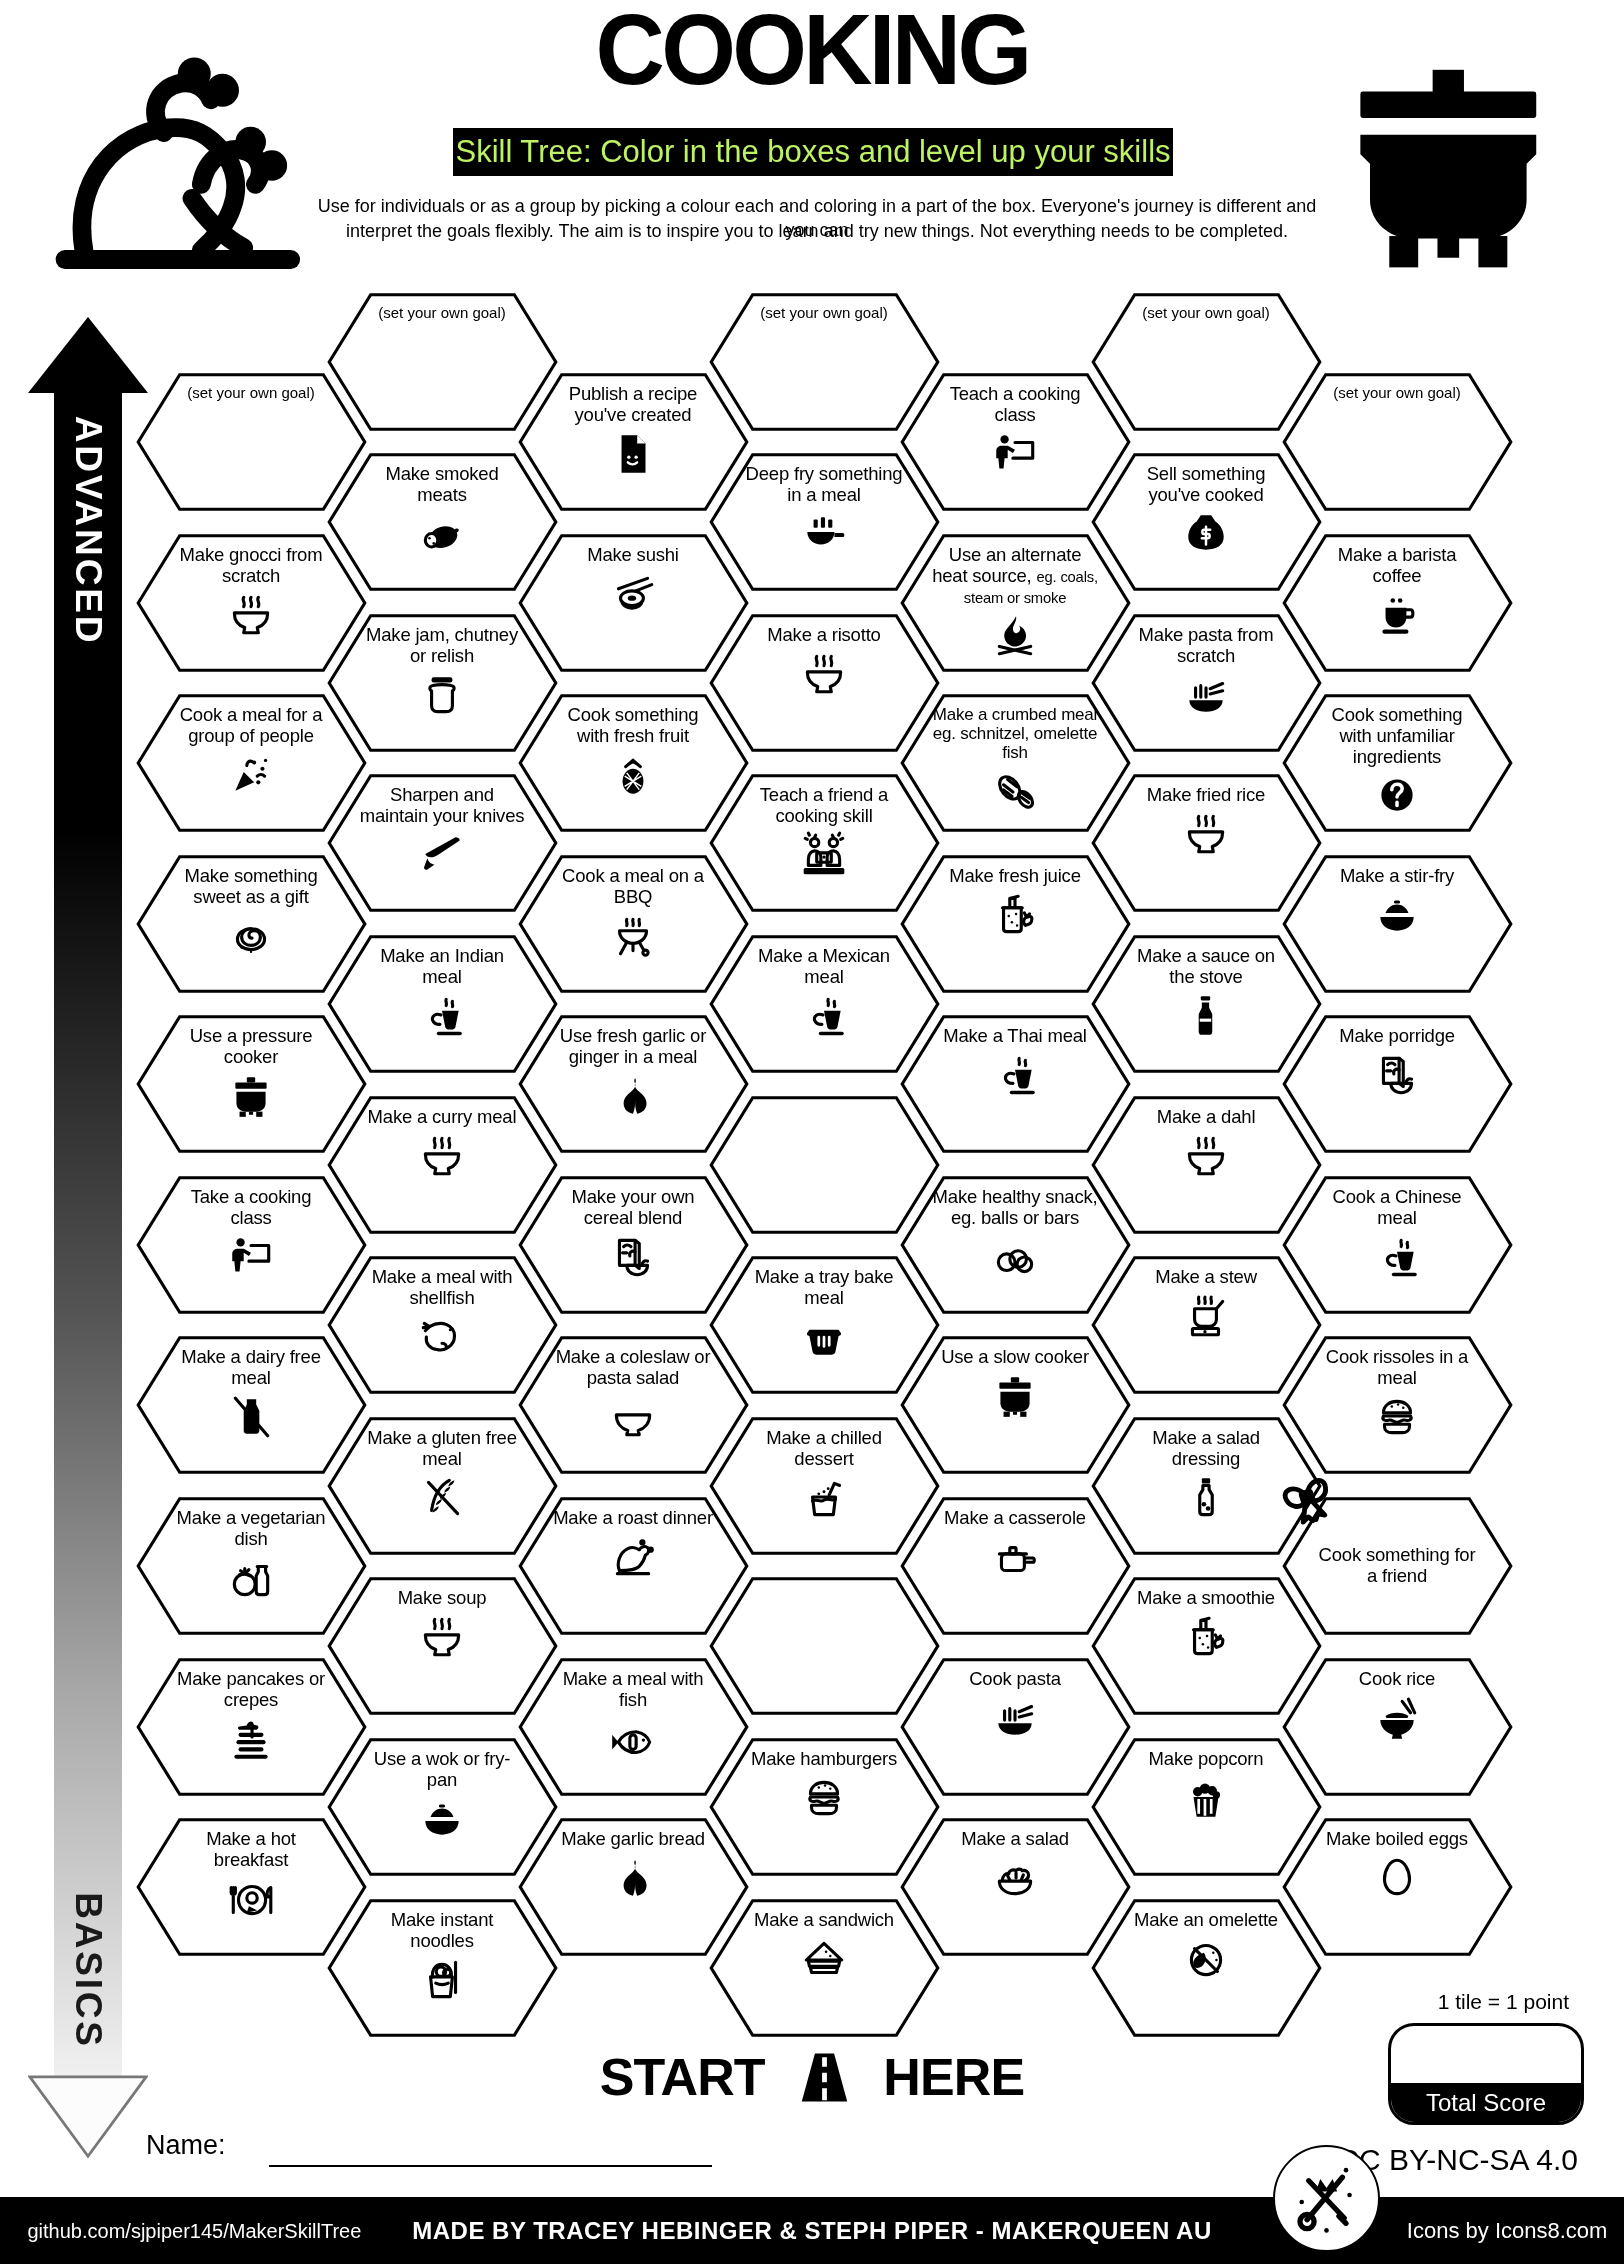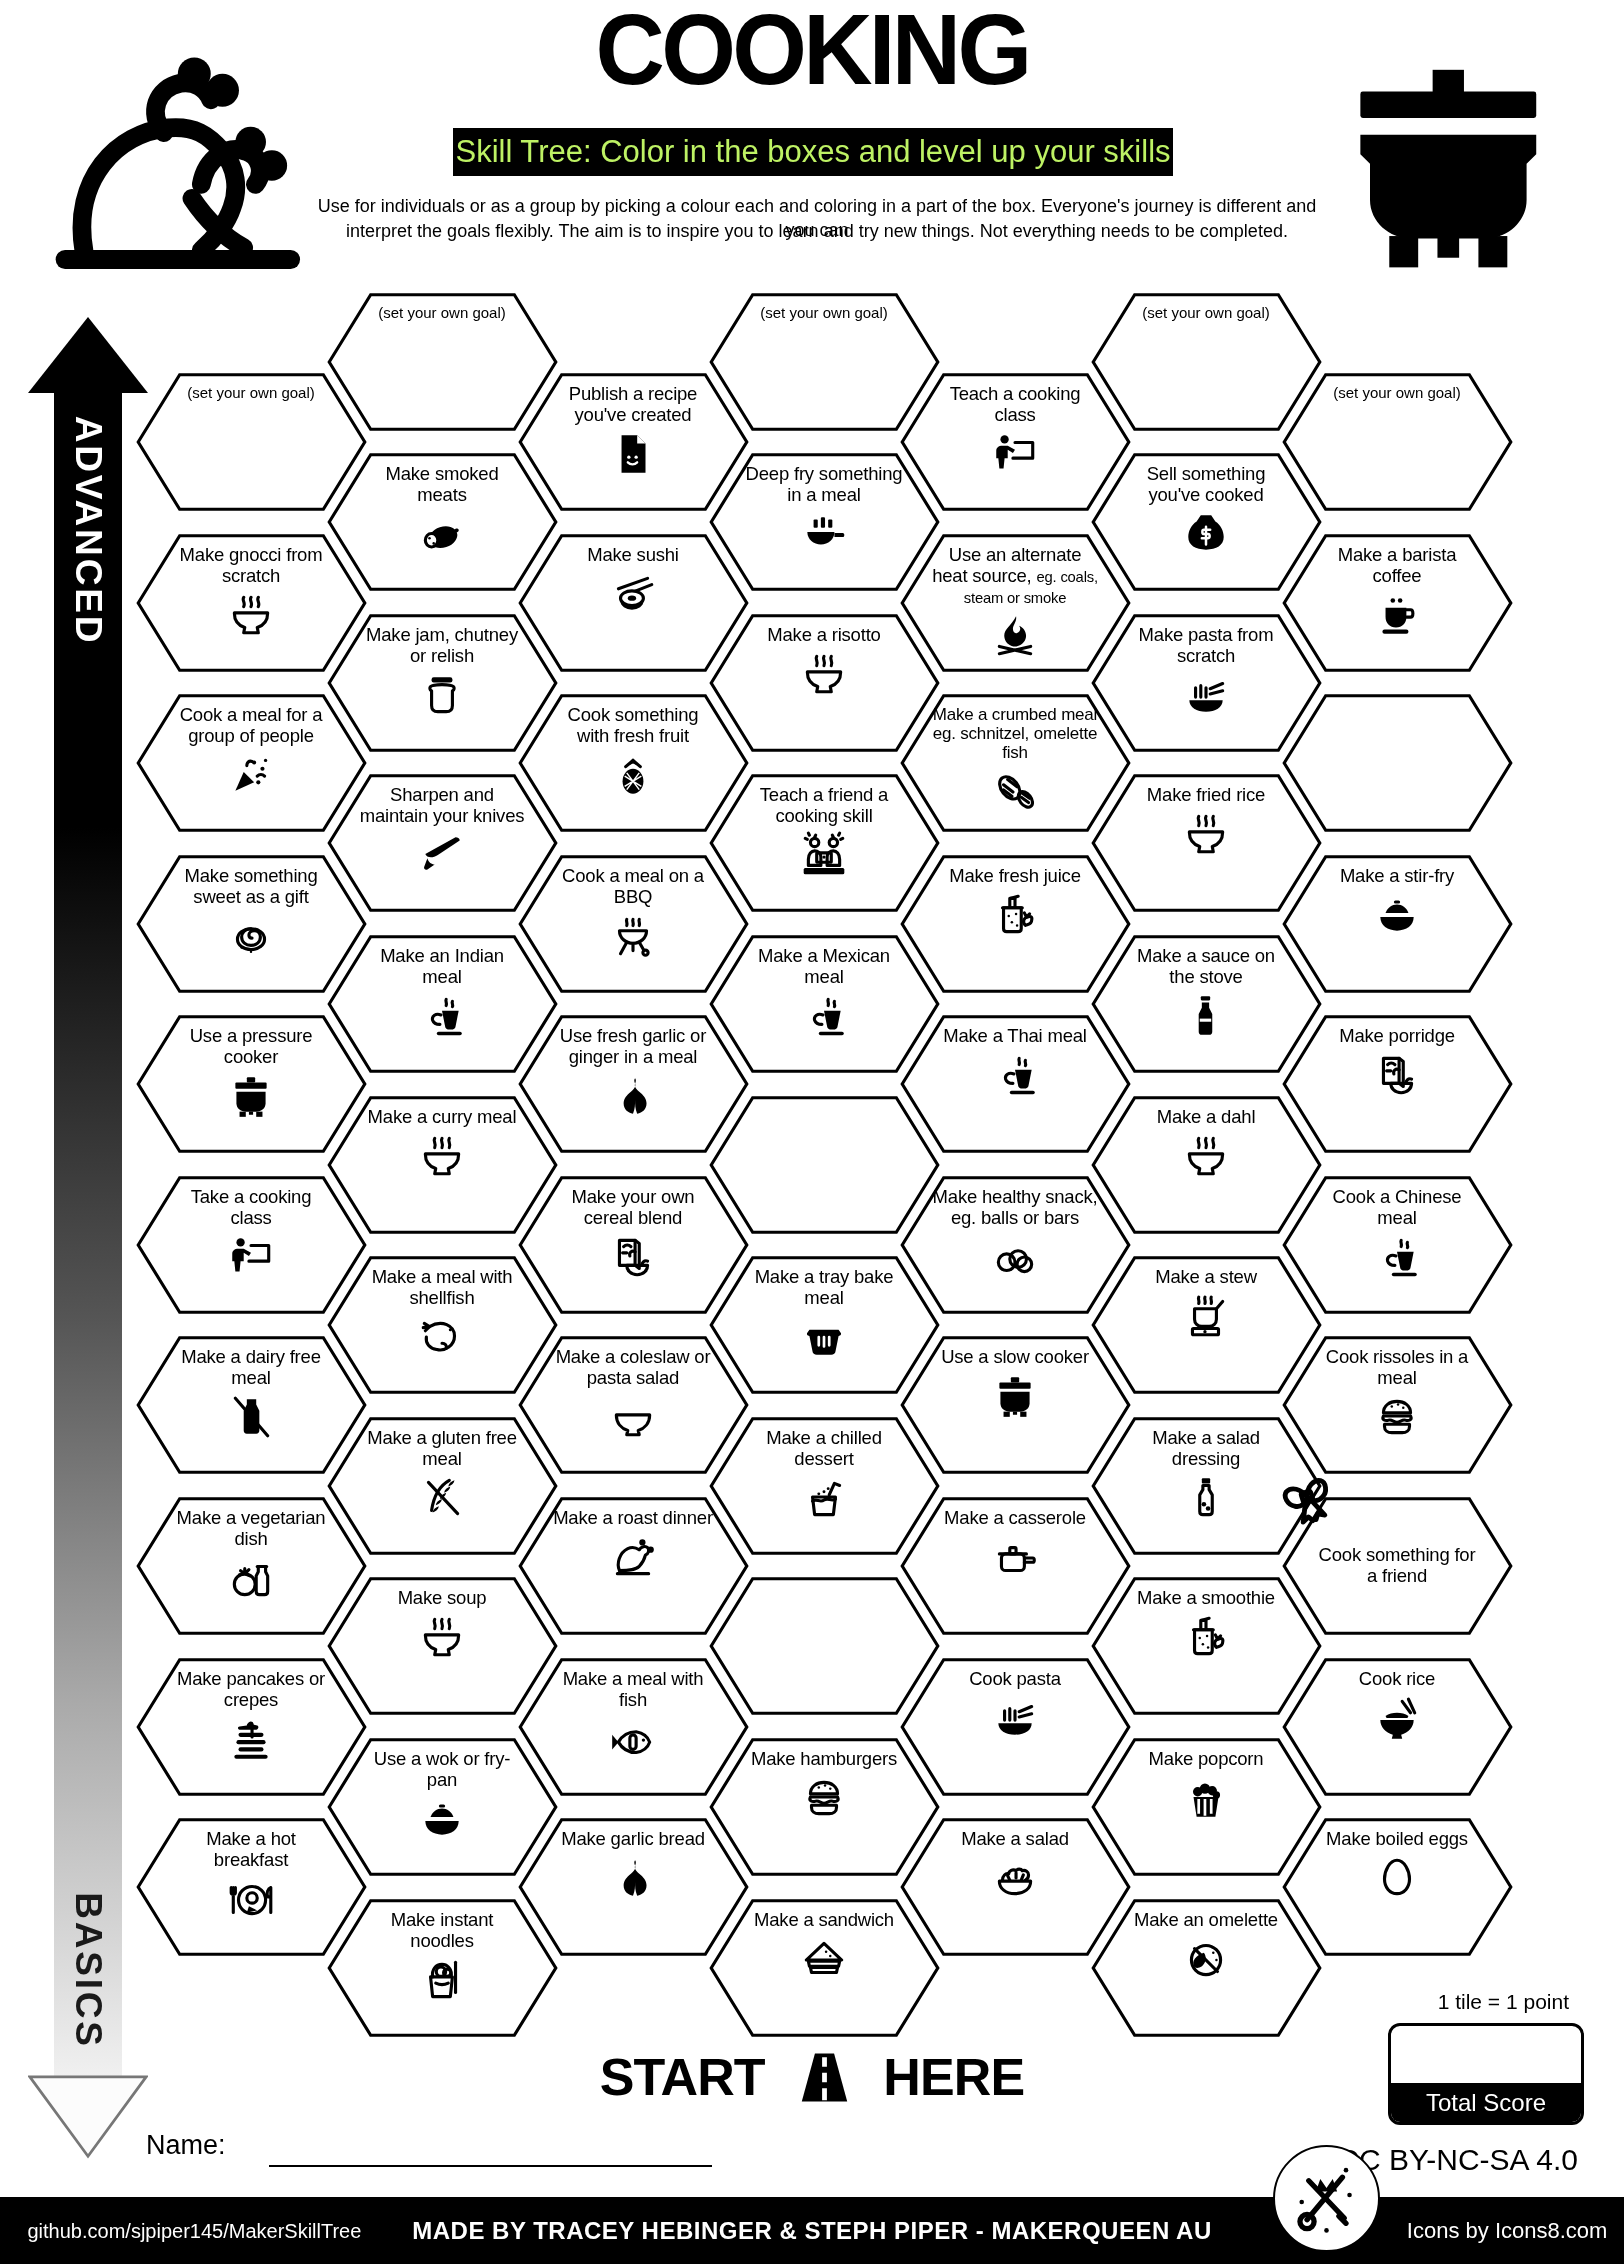--- a/index.html
+++ b/index.html
@@ -36,21 +36,21 @@
   .ic .s{fill:none;stroke:#000;stroke-width:3;stroke-linecap:round;stroke-linejoin:round;}
   .ic .f{fill:#000;stroke:none;}
   
   #start-here{left:0;right:0;top:2047px;display:flex;align-items:center;justify-content:center;gap:14.8px;}
   #start-here .big{font-size:52px;font-weight:800;letter-spacing:-0.9px;}
   
   #name-label{left:146px;top:2130px;font-size:27px;}
   #name-line{left:269px;top:2165px;width:443px;border-bottom:2.3px solid #000;}
   #tile-note{left:1311px;top:1990px;width:258px;text-align:right;font-size:21px;}
   #score-box{left:1388px;top:2023px;width:196px;height:102px;border:3.2px solid #000;
-        border-radius:12px;background:#fff;overflow:hidden;box-sizing:border-box;}
+        border-radius:26px;background:#fff;overflow:hidden;box-sizing:border-box;}
   #score-bar{position:absolute;left:0;right:0;bottom:0;height:39px;background:#000;color:#fff;
         display:flex;align-items:center;justify-content:center;font-size:24px;}
   #license{left:1320px;top:2143px;width:258px;text-align:right;font-size:30px;}
   
   #footer-bar{left:0;top:2197px;width:1624px;height:68px;background:#000;color:#fff;
         display:flex;align-items:center;}
   #footer-left{position:absolute;left:18.5px;font-size:20px;margin-left:9px;}
   #footer-center{position:absolute;left:0;width:1624px;text-align:center;font-size:24px;font-weight:700;letter-spacing:0.5px;}
   #footer-right{position:absolute;right:16.6px;font-size:22px;}
   #logo-circle{left:1273px;top:2145px;width:103px;height:103px;border-radius:50%;background:#fff;
@@ -963,20 +963,27 @@
             <path class="f" d="M13 17h20v9c0 6-4 10-10 10s-10-4-10-10z"></path>
             <path class="s" d="M33 19h4c3 0 3 7 0 7h-4"></path>
             <rect class="f" x="10" y="38" width="25" height="4" rx="2"></rect>
           </svg>
         </div>
       </div>
       <div class="hex" style="left: 1282px; top: 693px;">
         <svg class="bg" width="231" height="140" viewBox="0 0 250 152">
           <polygon points="2,76 47,3 203,3 248,76 203,149 47,149" fill="#fff" stroke="#000" stroke-width="3.4"></polygon>
         </svg>
+        <div class="content">
+          <div class="label">Cook something with unfamiliar ingredients</div>
+          <svg class="ic icon" width="54" height="50" viewBox="0 0 48 48">
+            <circle class="f" cx="24" cy="24" r="15"></circle>
+            <path d="M19 19c0-7 10-7 10-1 0 4-5 4-5 8m0 5v3" stroke="#fff" stroke-width="3.4" fill="none" stroke-linecap="round"></path>
+          </svg>
+        </div>
       </div>
       <div class="hex" style="left: 1282px; top: 854px;">
         <svg class="bg" width="231" height="140" viewBox="0 0 250 152">
           <polygon points="2,76 47,3 203,3 248,76 203,149 47,149" fill="#fff" stroke="#000" stroke-width="3.4"></polygon>
         </svg>
         <div class="content">
           <div class="label">Make a stir-fry</div>
           <svg class="ic icon" width="54" height="50" viewBox="0 0 48 48">
             <path class="f" d="M8 26h32c0 8-7 13-16 13S8 34 8 26z"></path>
             <path class="f" d="M13 22c2-5 6-8 11-8s9 3 11 8z"></path>

